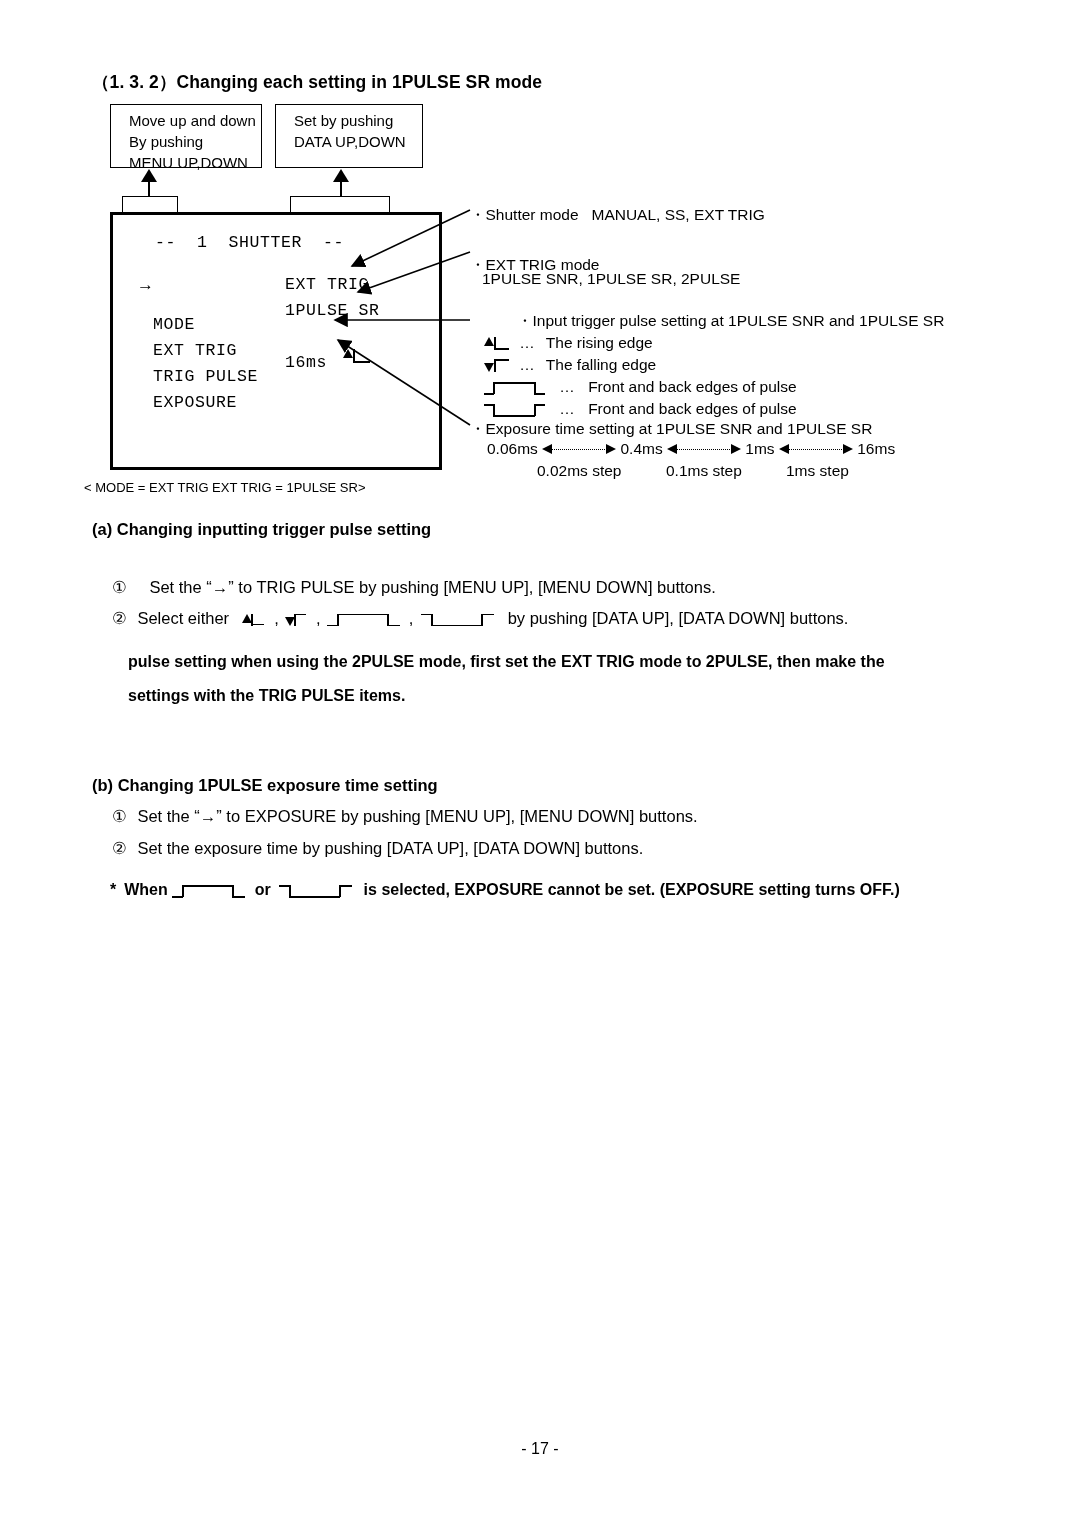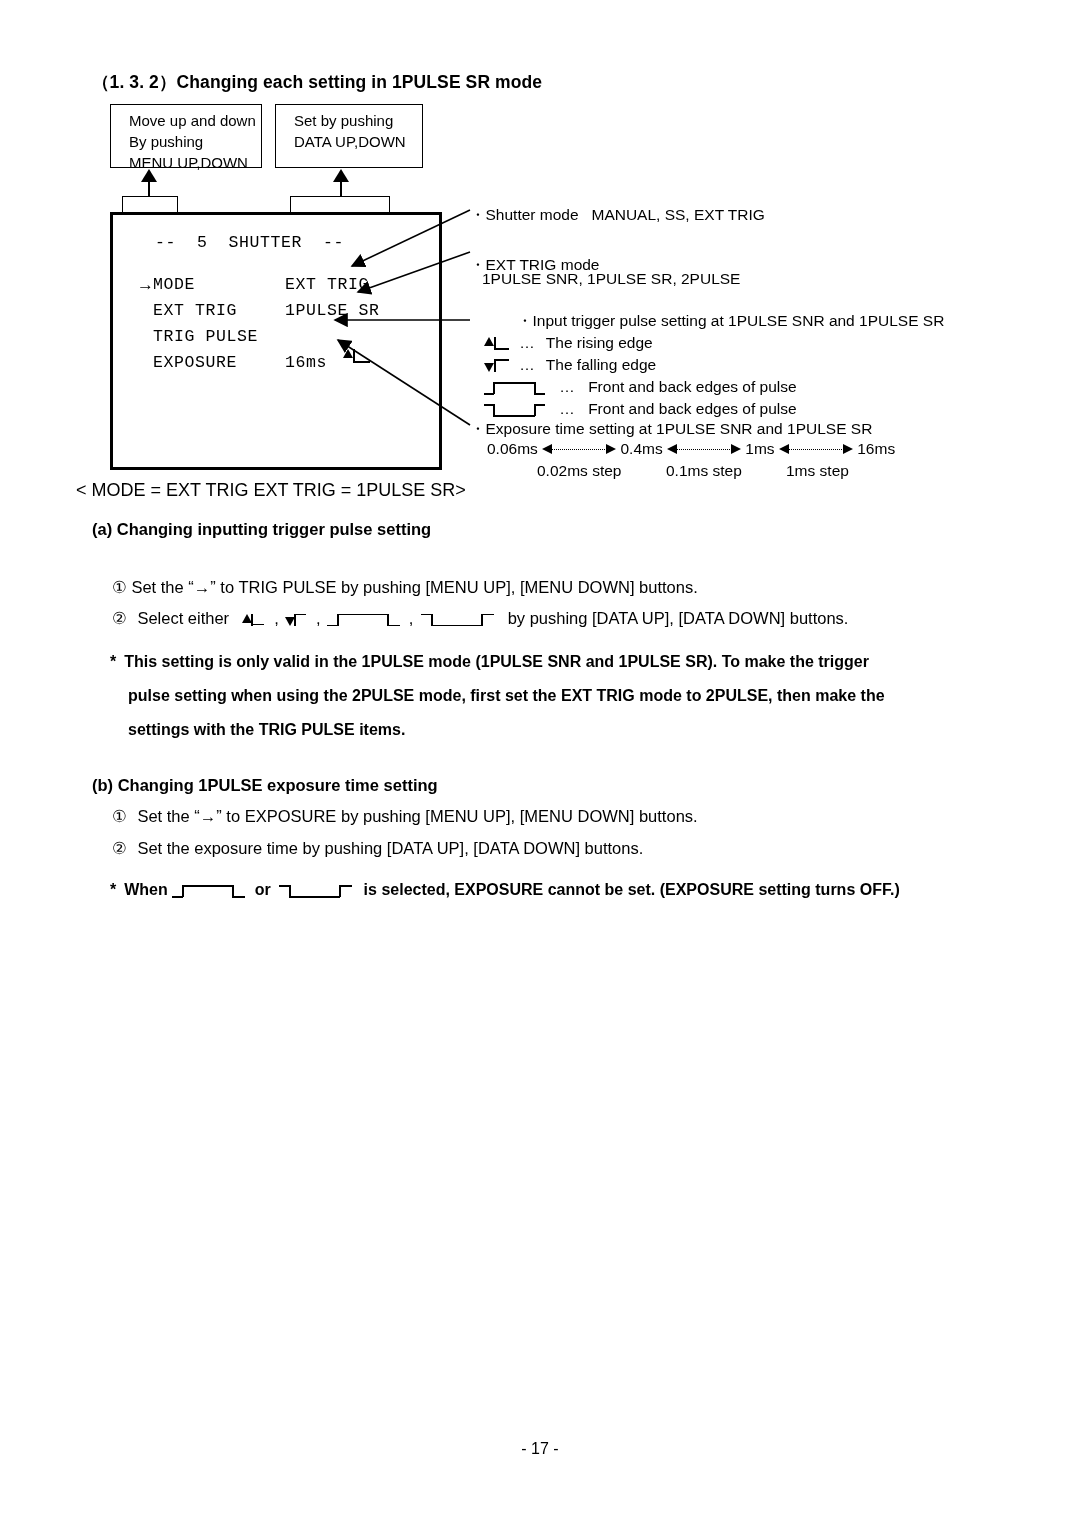--- a/index.html
+++ b/index.html
@@ -37,21 +37,21 @@
   .bracket{position:absolute;border:1px solid #000;border-bottom:none;background:#fff;}
 
   
   #monitor{
     position:absolute;left:110px;top:212px;width:332px;height:258px;
     border:3px solid #000;background:#fff;box-sizing:border-box;
     font-family:"Liberation Mono", monospace;
   }
   .mono{font-family:"Liberation Mono", monospace;font-size:16.5px;letter-spacing:.6px;}
   #m-title{position:absolute;left:42px;top:18px;white-space:pre;}
-  .m-label{position:absolute;left:40px;white-space:pre;}
+  .m-label{position:absolute;left:40px;white-space:pre;margin-top:40px;}
   .m-val{position:absolute;left:172px;white-space:pre;}
   #m-arrowmark{position:absolute;left:24px;top:60px;font-family:"Liberation Sans",sans-serif;font-size:17px;}
 
   
   .glyph{display:inline-block;position:relative;vertical-align:middle;}
   .gl-line{position:absolute;background:#000;}
   .tri-up{
     position:absolute;width:0;height:0;
     border-left:5px solid transparent;border-right:5px solid transparent;
     border-bottom:9px solid #000;
@@ -81,21 +81,21 @@
     border-top:5.5px solid transparent;border-bottom:5.5px solid transparent;
     border-right:10px solid #000;
   }
   .darrow .hr{
     position:absolute;right:0;top:0px;width:0;height:0;
     border-top:5.5px solid transparent;border-bottom:5.5px solid transparent;
     border-left:10px solid #000;
   }
 
   
-  #mon-caption{position:absolute;left:76px;top:480px;font-size:18px;white-space:nowrap;}
+  #mon-caption{position:absolute;left:84px;top:480px;font-size:13px;white-space:nowrap;}
 
   
   .subhead{position:absolute;font-size:16.5px;font-weight:bold;white-space:nowrap;}
   .step{position:absolute;font-size:16.5px;white-space:nowrap;}
   .notebold{position:absolute;font-size:16px;font-weight:bold;}
   .notebold .ln{white-space:nowrap;line-height:34px;}
 
   #pageno{
     position:absolute;left:0;top:1440px;width:1080px;text-align:center;
     font-size:16px;
@@ -120,21 +120,21 @@
 
   <div class="varrow" style="left:148px;top:182px;height:24px;"></div>
   <div class="vhead" style="left:141px;top:169px;"></div>
   <div class="bracket" style="left:122px;top:196px;width:54px;height:17px;"></div>
 
   <div class="varrow" style="left:340px;top:182px;height:24px;"></div>
   <div class="vhead" style="left:333px;top:169px;"></div>
   <div class="bracket" style="left:290px;top:196px;width:98px;height:17px;"></div>
 
   <div id="monitor">
-    <div class="mono" id="m-title">--  5  SHUTTER  --</div>
+    <div class="mono" id="m-title">--  1  SHUTTER  --</div>
 
     <div class="mono" id="m-arrowmark">→</div>
 
     <div class="mono m-label" style="top:60px;">MODE</div>
     <div class="mono m-val" style="top:60px;">EXT TRIG</div>
 
     <div class="mono m-label" style="top:86px;">EXT TRIG</div>
     <div class="mono m-val" style="top:86px;">1PULSE SR</div>
 
     <div class="mono m-label" style="top:112px;">TRIG PULSE</div>
@@ -241,21 +241,21 @@
   <div class="escale" style="left:537px;top:462px;">0.02ms step</div>
   <div class="escale" style="left:666px;top:462px;">0.1ms step</div>
   <div class="escale" style="left:786px;top:462px;">1ms step</div>
 
   <div id="mon-caption">&lt; MODE = EXT TRIG   EXT TRIG = 1PULSE SR&gt;</div>
 
   <div class="subhead" style="left:92px;top:520px;">(a) Changing inputting trigger pulse setting</div>
 
   <div class="step" style="left:112px;top:578px;">
     <span>①</span>
-    <span style="margin-left:0;">Set the “→” to TRIG PULSE by pushing [MENU UP], [MENU DOWN] buttons.</span>
+    <span style="margin-left:18px;">Set the “→” to TRIG PULSE by pushing [MENU UP], [MENU DOWN] buttons.</span>
   </div>
 
   <div class="step" style="left:112px;top:609px;">
     <span>②</span>
     <span style="margin-left:6px;">Select either</span>
     <span class="glyph" style="width:26px;height:16px;margin-left:8px;">
       <span class="tri-up" style="left:0px;top:2px;"></span>
       <span class="gl-line" style="left:9px;top:2px;width:2px;height:12px;"></span>
       <span class="gl-line" style="left:9px;top:12px;width:13px;height:1.6px;"></span>
     </span>
@@ -278,23 +278,20 @@
       <span class="gl-line" style="left:0px;top:2px;width:11px;height:1.6px;"></span>
       <span class="gl-line" style="left:10px;top:2px;width:1.6px;height:12px;"></span>
       <span class="gl-line" style="left:10px;top:13px;width:51px;height:1.6px;"></span>
       <span class="gl-line" style="left:60px;top:2px;width:1.6px;height:12px;"></span>
       <span class="gl-line" style="left:60px;top:2px;width:13px;height:1.6px;"></span>
     </span>
     <span style="margin-left:8px;">by pushing [DATA UP], [DATA DOWN] buttons.</span>
   </div>
 
   <div class="notebold" style="left:110px;top:645px;">
-    <div class="ln">
-      <span style="margin-right:8px;">*</span><span>This setting is only valid in the 1PULSE mode (1PULSE SNR and 1PULSE SR). To make the trigger</span>
-    </div>
     <div class="ln" style="padding-left:18px;">pulse setting when using the 2PULSE mode, first set the EXT TRIG mode to 2PULSE, then make the</div>
     <div class="ln" style="padding-left:18px;">settings with the TRIG PULSE items.</div>
   </div>
 
   <div class="subhead" style="left:92px;top:776px;">(b) Changing 1PULSE exposure time setting</div>
 
   <div class="step" style="left:112px;top:807px;">
     <span>①</span>
     <span style="margin-left:6px;">Set the “→” to EXPOSURE by pushing [MENU UP], [MENU DOWN] buttons.</span>
   </div>

